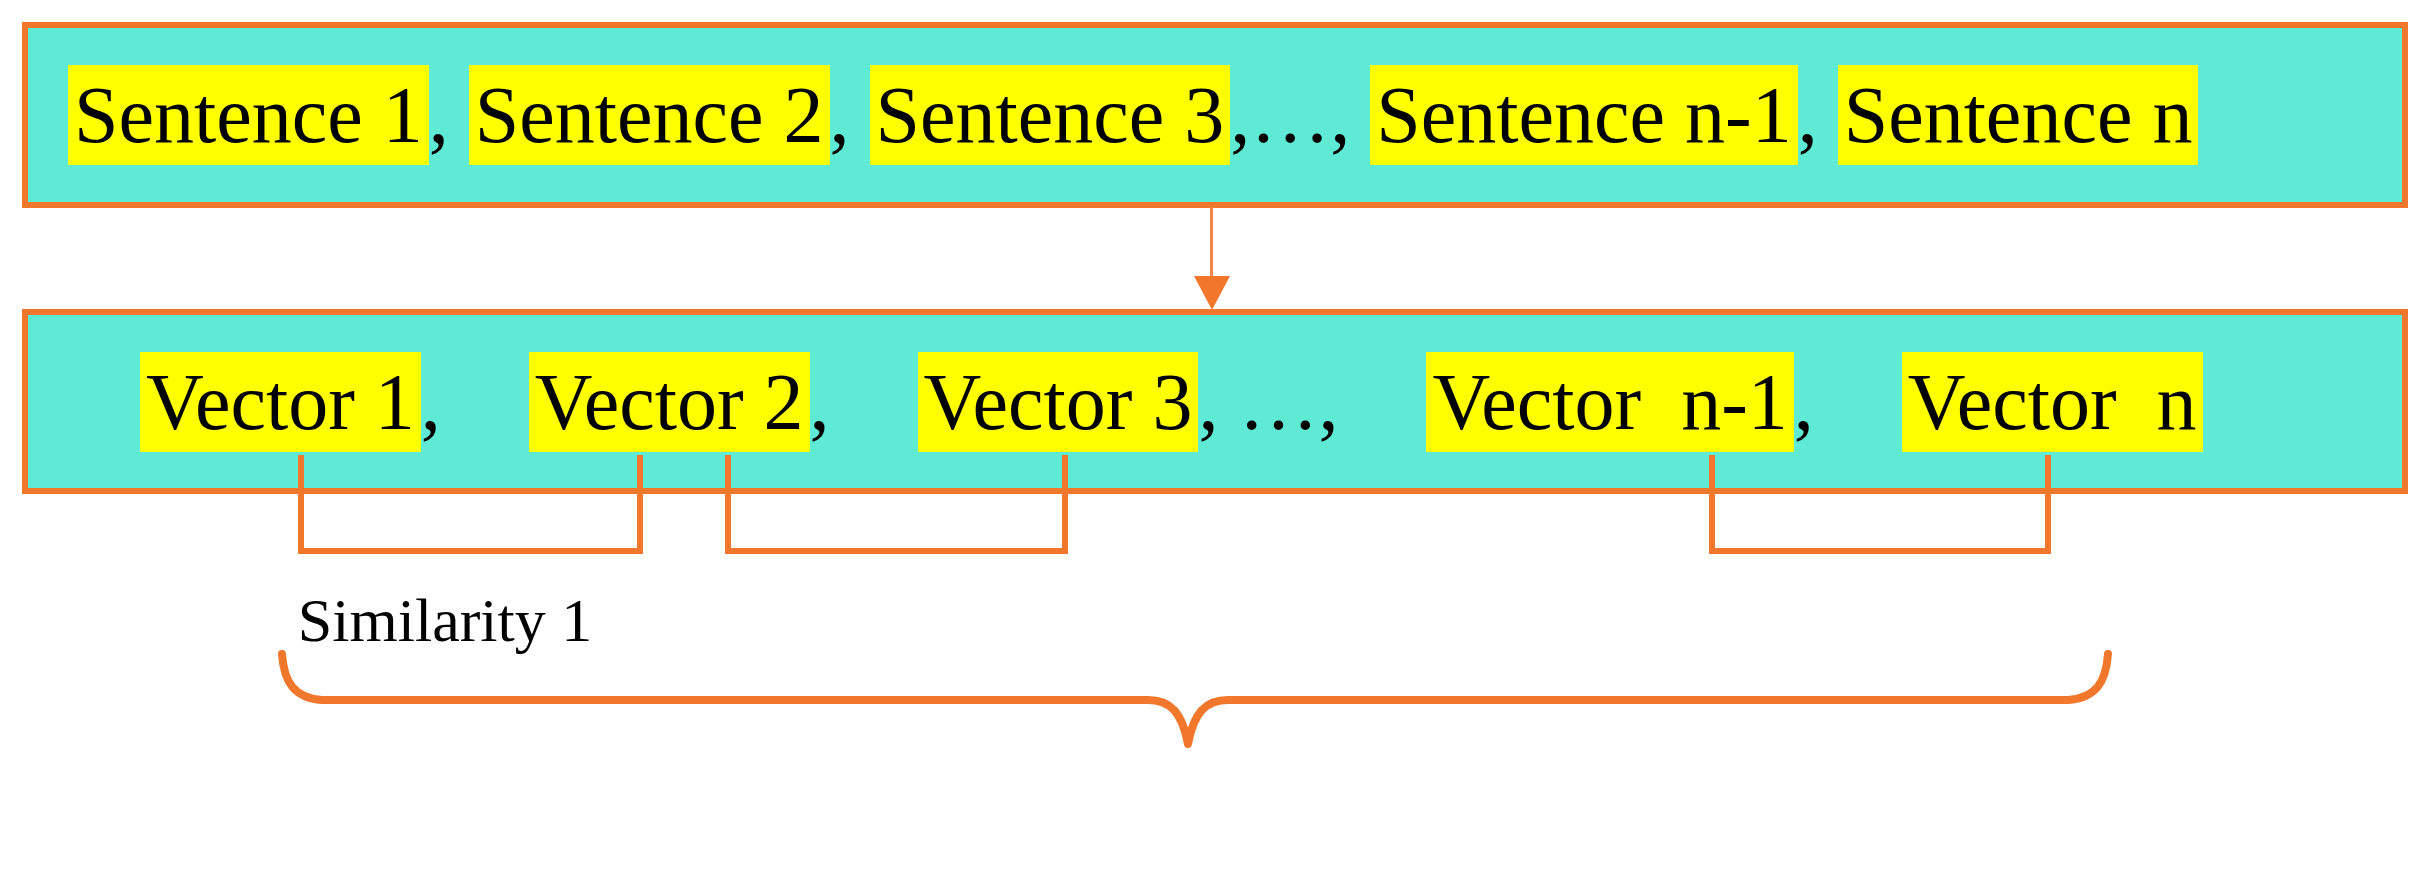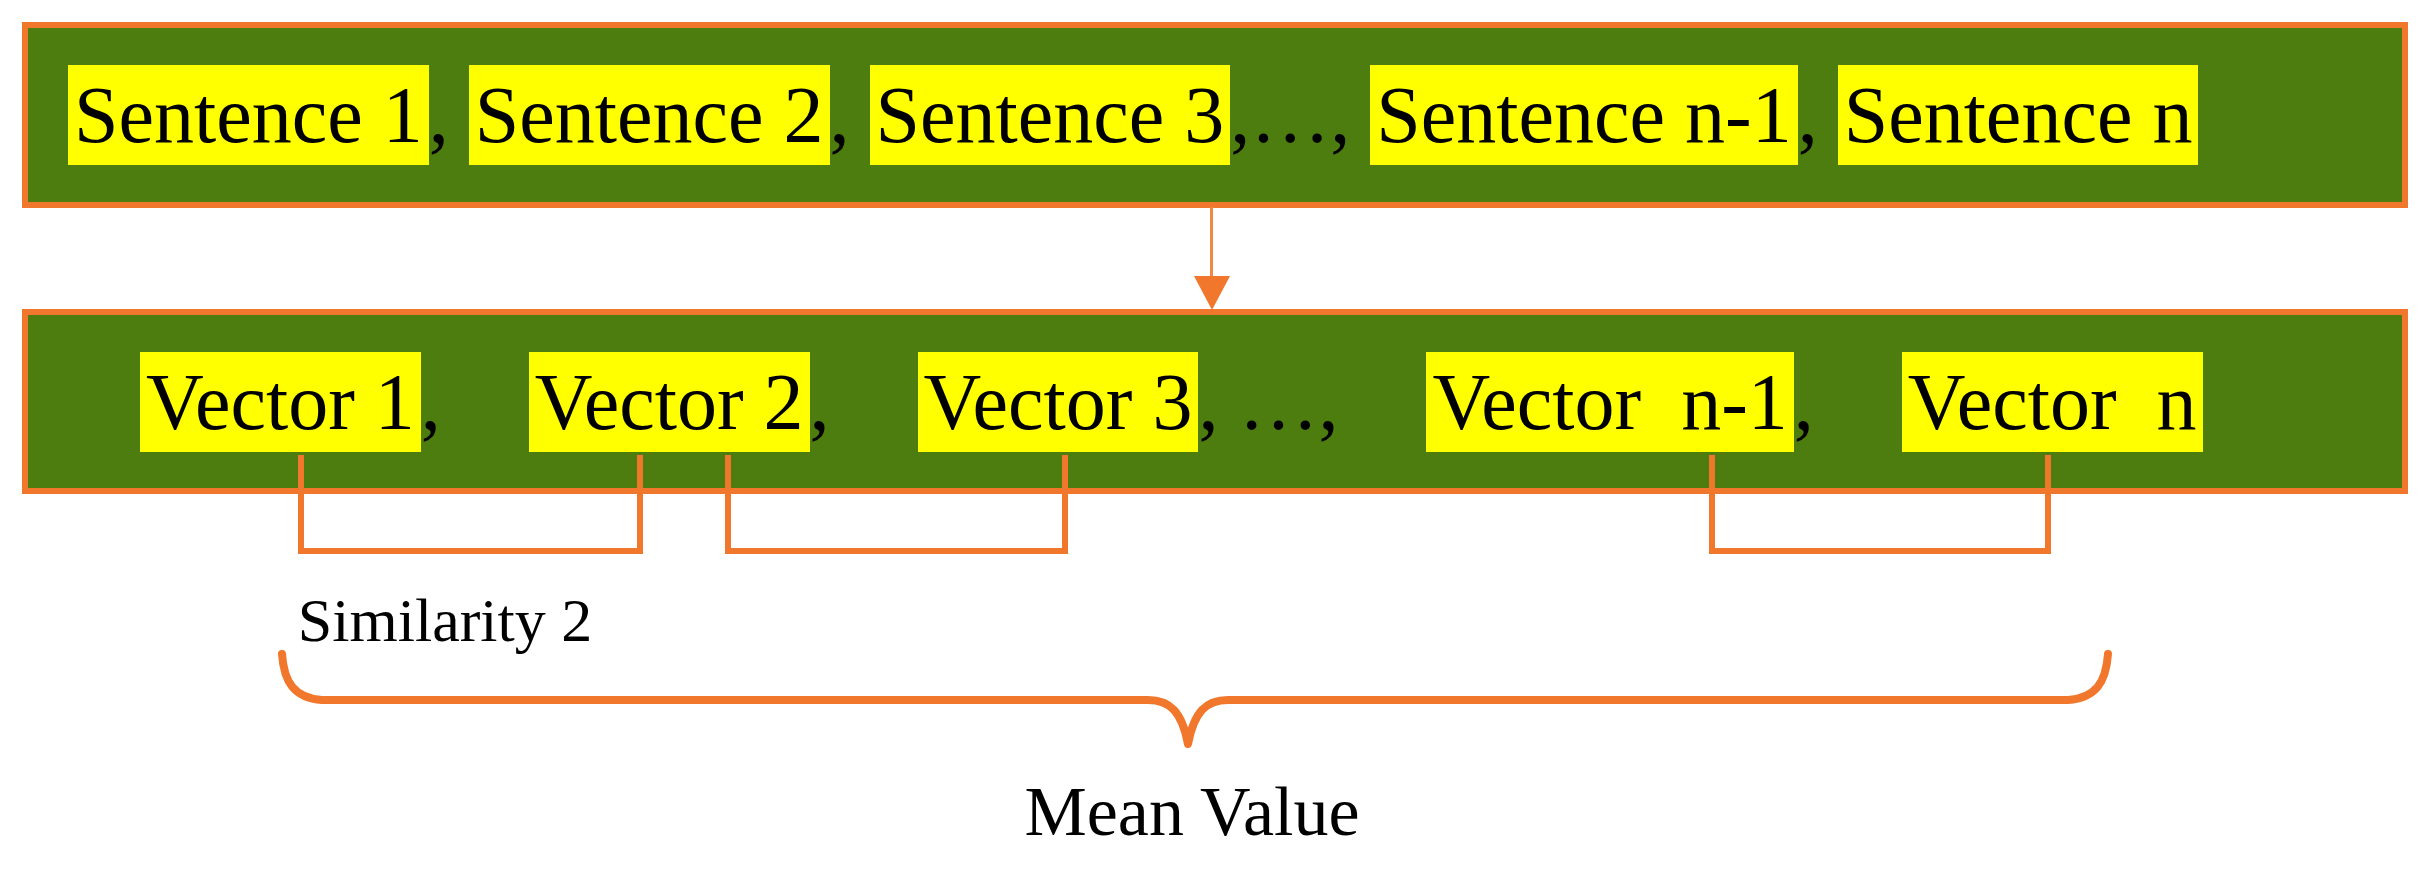--- a/index.html
+++ b/index.html
@@ -12,21 +12,21 @@
     overflow: hidden;
   }
 
   
   .fig-box {
     position: absolute;
     left: 22px;
     width: 2386px;
     box-sizing: border-box;
     border: 6px solid #F0772B;
-    background: #4d7c0f;
+    background: #5eead4;
     display: flex;
     align-items: center;
   }
   .box-sentences { top: 22px;  height: 186px; padding-left: 40px; }
   .box-vectors   { top: 309px; height: 185px; padding-left: 112px; }
 
   .seg {
     font-size: 80px;
     line-height: 1.1;
     color: #000000;
@@ -105,27 +105,26 @@
   <div class="fig-box box-vectors">
     <span>
       <span class="seg hl">Vector 1</span><span class="seg sep">, </span><span class="seg hl">Vector 2</span><span class="seg sep">, </span><span class="seg hl">Vector 3</span><span class="seg sep">, …, </span><span class="seg hl">Vector  n-1</span><span class="seg sep">, </span><span class="seg hl">Vector  n</span>
     </span>
   </div>
 
   <div class="bracket bracket-1"></div>
   <div class="bracket bracket-2"></div>
   <div class="bracket bracket-n1"></div>
 
-  <div class="sim-label sim-1">Similarity 2</div>
+  <div class="sim-label sim-1">Similarity 1</div>
 
   <svg class="brace-svg" width="1850" height="125" viewBox="0 0 1850 125">
     <path d="M 12 14
              C 14 42 24 58 52 60
              L 878 60
              C 900 60 912 72 918 104
              C 924 72 936 60 958 60
              L 1798 60
              C 1826 58 1836 42 1838 14" fill="none" stroke="#F0772B" stroke-width="8" stroke-linecap="round" stroke-linejoin="round"></path>
   </svg>
 
-  <div class="mean-label">Mean Value</div>
 
 </div>
 
 </body></html>

